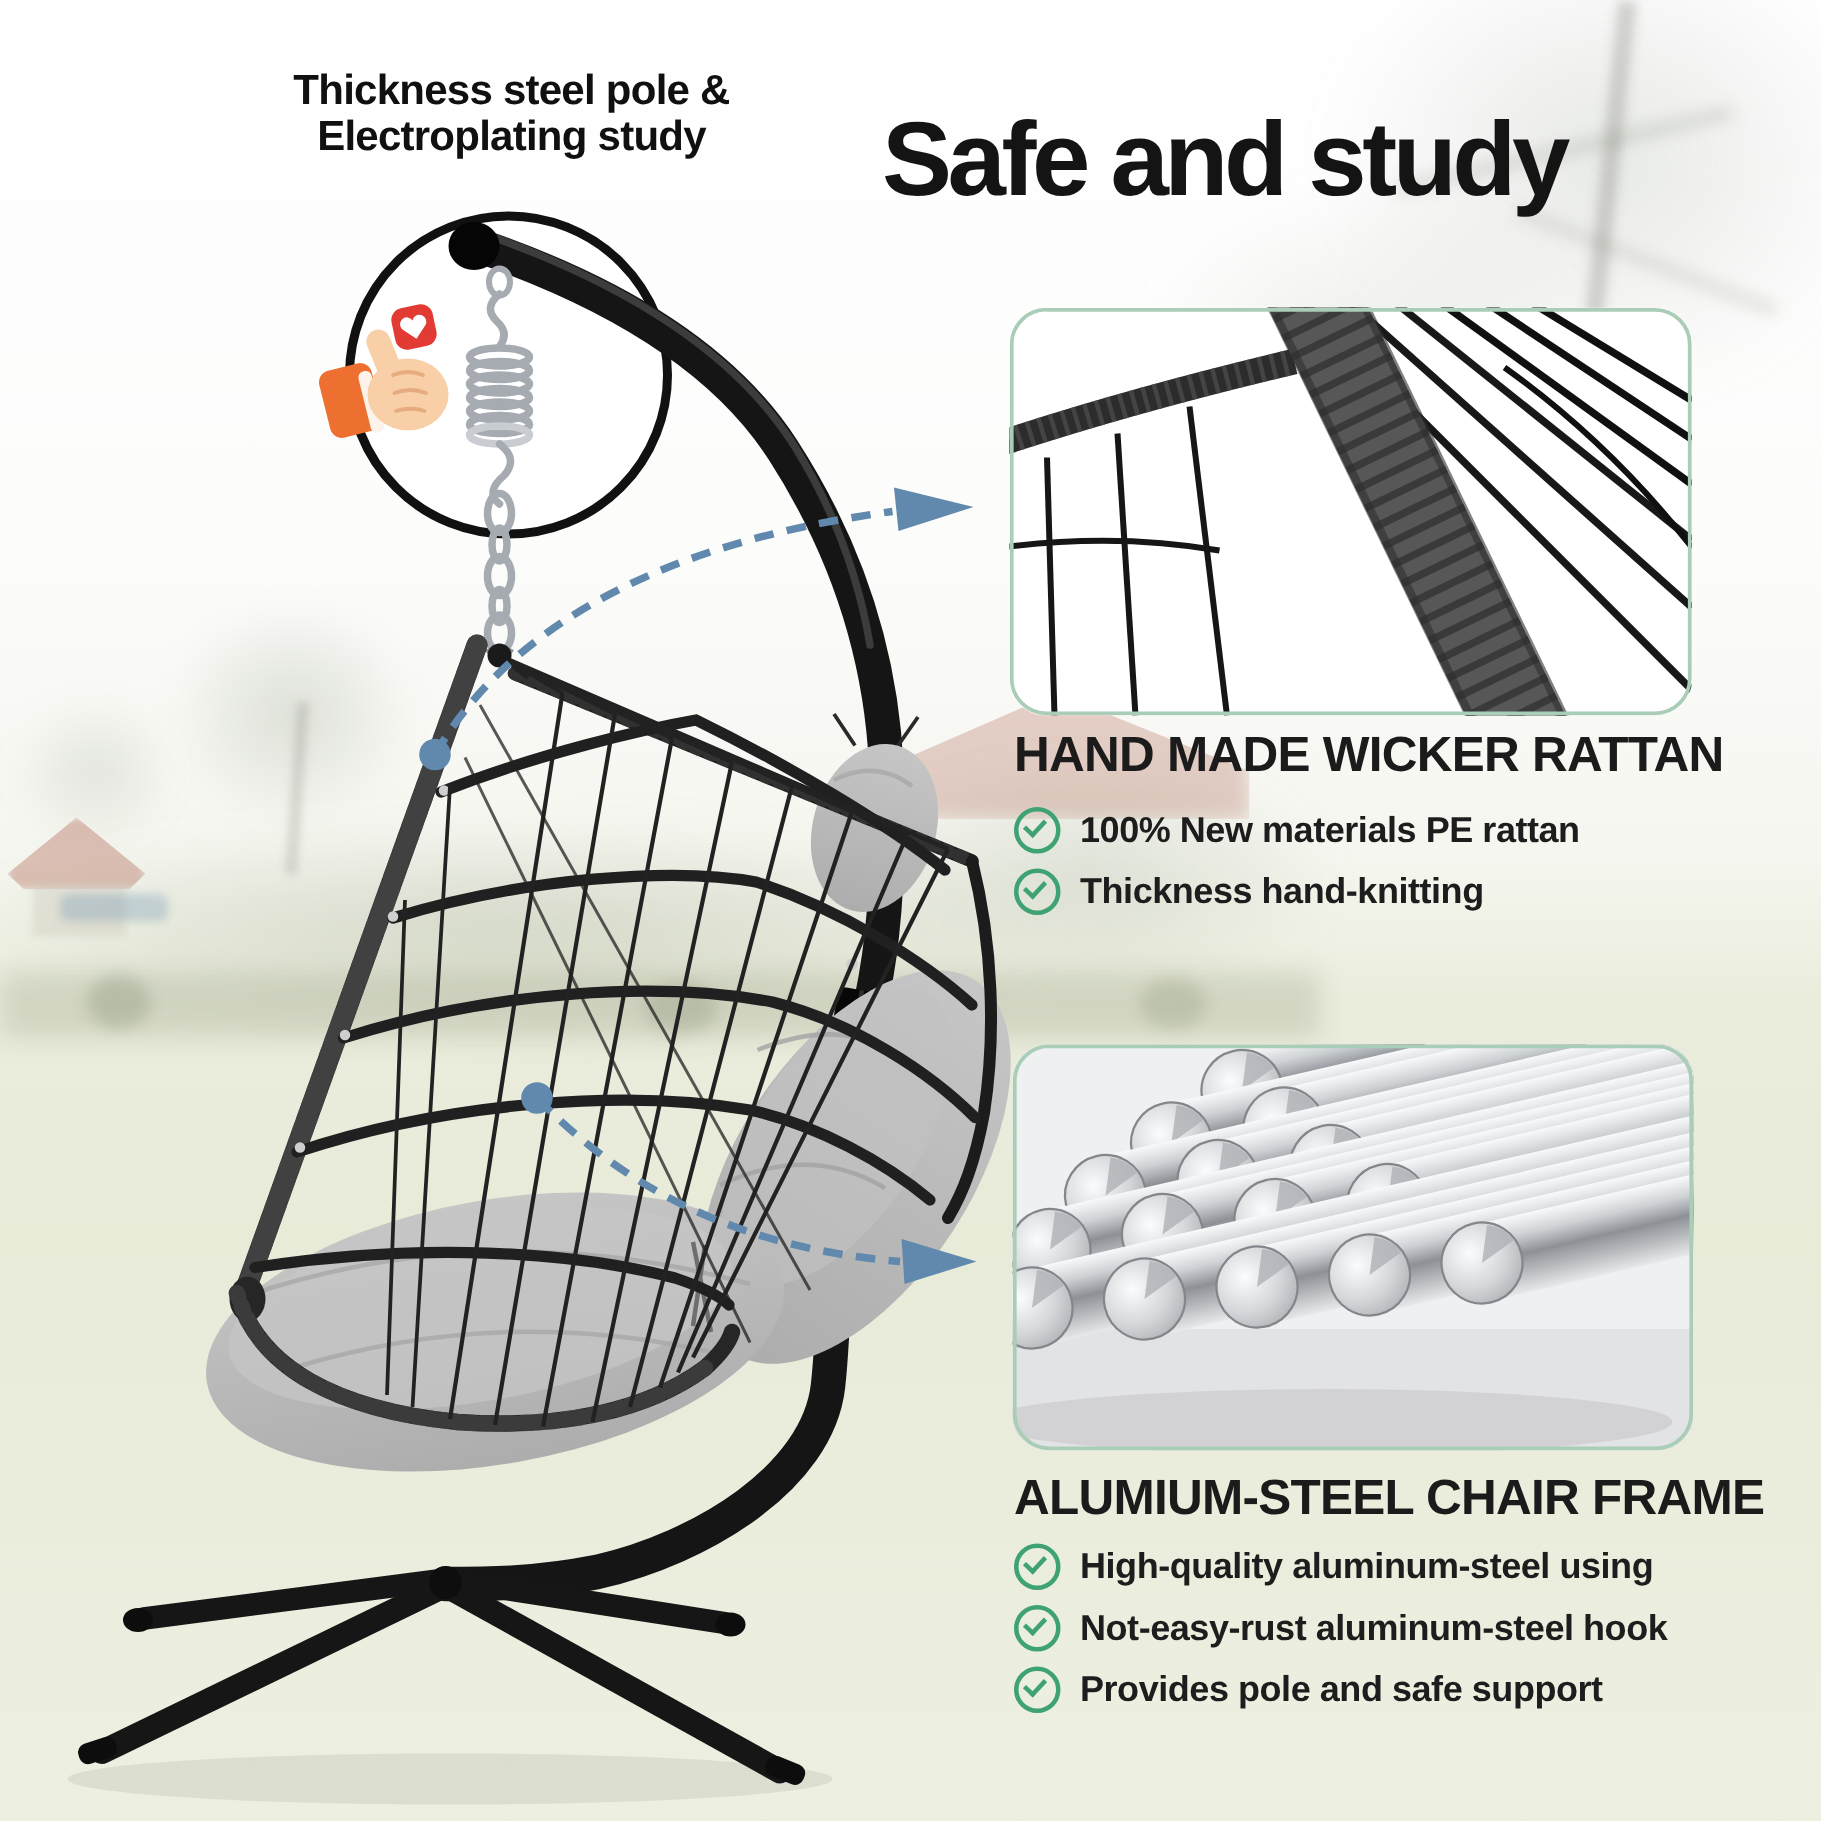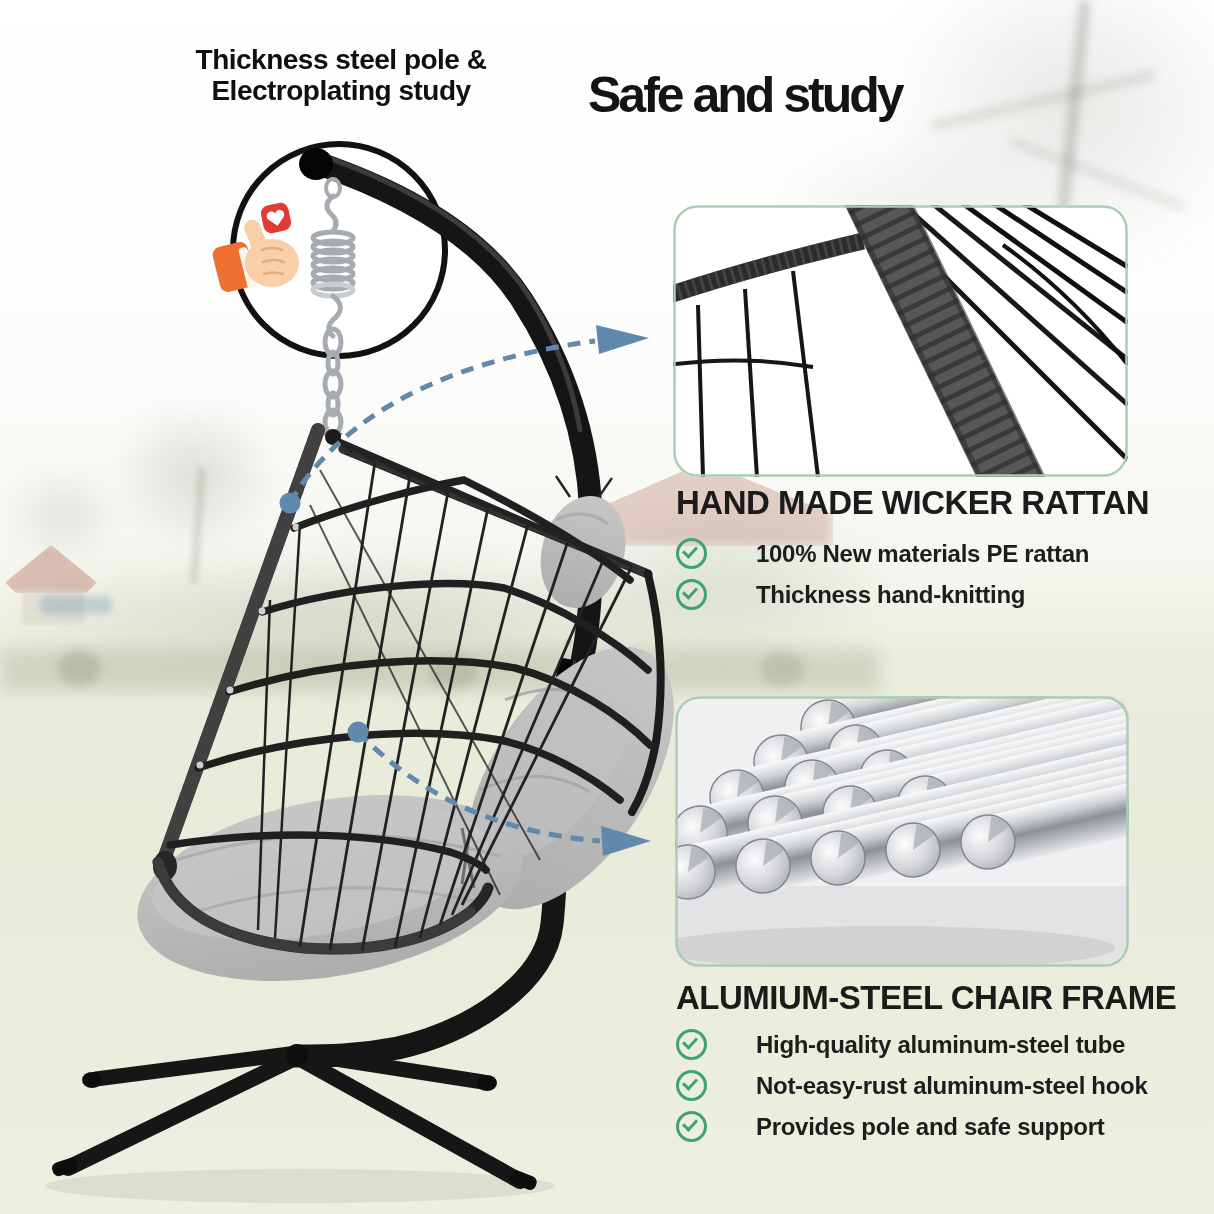--- a/index.html
+++ b/index.html
@@ -4,28 +4,28 @@
 <style>
   html,body{margin:0;padding:0;background:#ffffff;}
   #canvas{position:relative;width:1214px;height:1214px;overflow:hidden;
           font-family:"Liberation Sans","DejaVu Sans",sans-serif;
           background:linear-gradient(180deg,#ffffff 0%,#fcfcfb 30%,#f5f6ef 47%,#eaedDC 55%,#e8ebd8 68%,#edf0e1 100%);}
   .abs{position:absolute;}
   .blob{position:absolute;border-radius:50%;pointer-events:none;}
   
   .caption{left:168px;top:44px;width:346px;text-align:center;color:#101010;
            font-size:28px;font-weight:700;line-height:31px;letter-spacing:-0.5px;}
-  .title{left:588px;top:66px;width:600px;color:#141414;font-size:50px;font-weight:700;
+  .title{left:588px;top:66px;width:600px;color:#141414;font-size:70px;font-weight:700;
          letter-spacing:-3px;white-space:nowrap;}
   .section{width:540px;}
   .sec1{left:676px;top:484px;}
   .sec2{left:676px;top:979px;}
   .sec-heading{font-size:33px;font-weight:700;color:#1b1b1b;letter-spacing:-0.5px;white-space:nowrap;}
   .rows1{left:676px;top:540px;} .rows2{left:676px;top:1031px;}
-  .brow{display:flex;align-items:center;height:27px;margin-bottom:14px;gap:36px;}
+  .brow{display:flex;align-items:center;height:27px;margin-bottom:14px;}
   .check{width:25px;height:25px;border:3px solid #3fa273;border-radius:50%;position:relative;flex:none;margin-right:13px;}
   .check::after{content:'';position:absolute;left:4px;top:5px;width:11px;height:6px;
                 border-left:3px solid #3fa273;border-bottom:3px solid #3fa273;transform:rotate(-47deg);}
   .blabel{font-size:24px;font-weight:700;color:#1d1d1d;letter-spacing:-0.3px;white-space:nowrap;}
   
   .inset{position:absolute;border-radius:24px;}
   svg{display:block;}
 </style>
 </head>
 <body>
@@ -363,21 +363,21 @@
       <span class="blabel">Thickness hand-knitting</span>
     </div>
   </div>
 
   <div class="abs section sec2">
     <div class="sec-heading">ALUMIUM-STEEL CHAIR FRAME</div>
   </div>
   <div class="abs rows2">
     <div class="brow">
       <span class="check"></span>
-      <span class="blabel">High-quality aluminum-steel tube</span>
+      <span class="blabel">High-quality aluminum-steel using</span>
     </div>
     <div class="brow">
       <span class="check"></span>
       <span class="blabel">Not-easy-rust aluminum-steel hook</span>
     </div>
     <div class="brow">
       <span class="check"></span>
       <span class="blabel">Provides pole and safe support</span>
     </div>
   </div>

